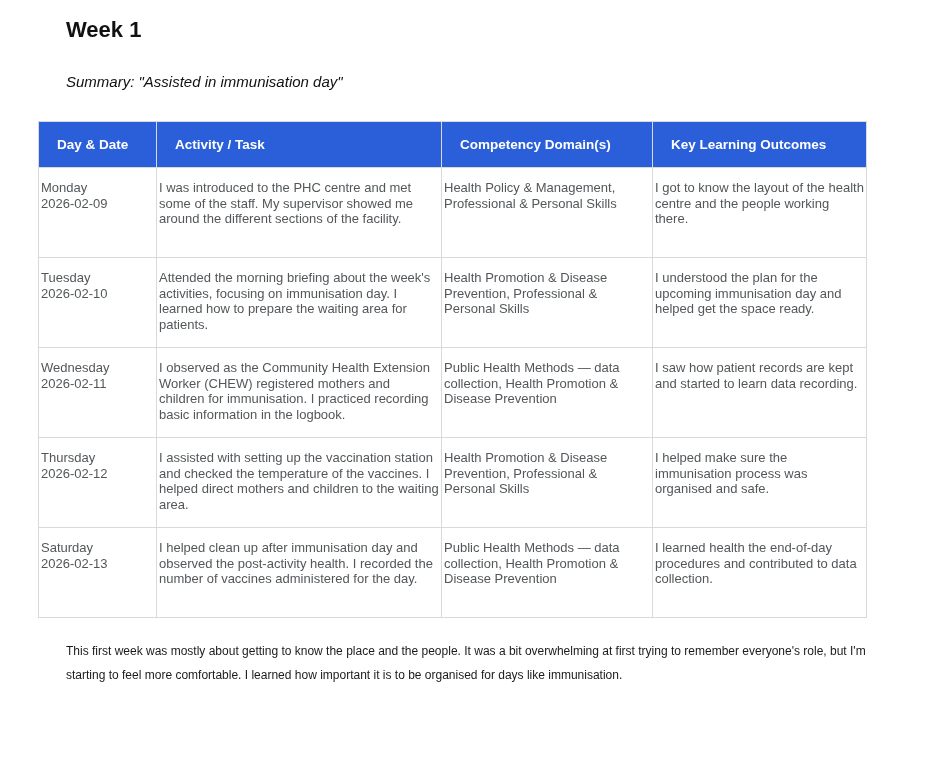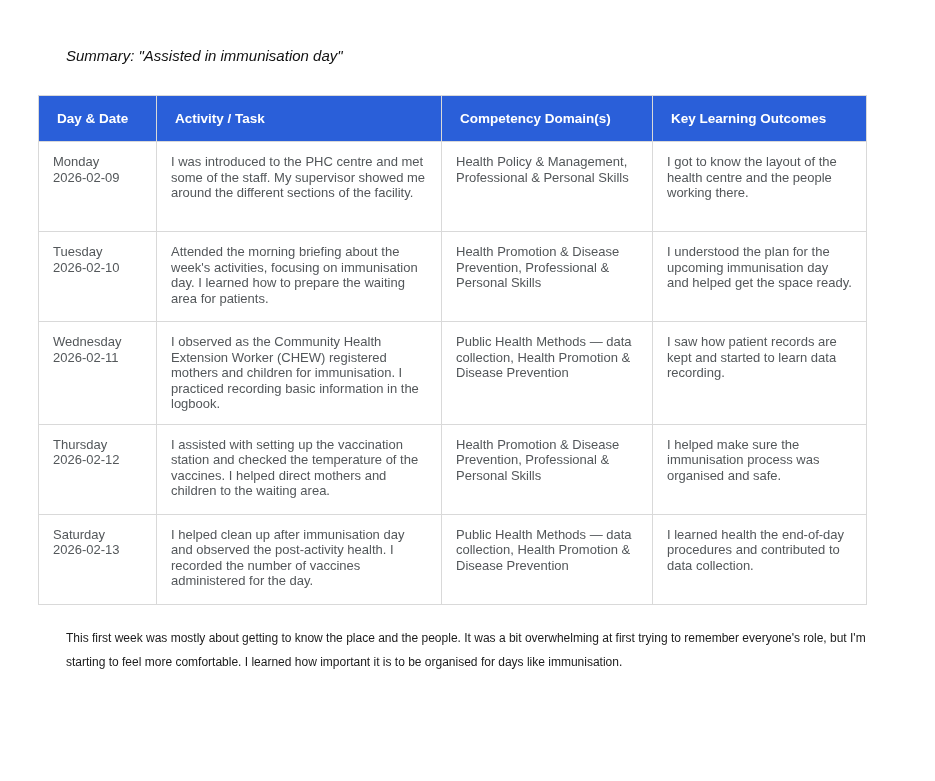--- a/index.html
+++ b/index.html
@@ -35,21 +35,21 @@
   table.log-table {
     margin: 31px 0 0 38px;
     width: 828px;
     border-collapse: collapse;
     table-layout: fixed;
   }
   .log-table th, .log-table td {
     border: 1px solid var(--border);
     text-align: left;
     vertical-align: top;
-    padding: 12px 14px;
+    padding: 12px 2px;
     font-size: 13px;
     line-height: 15.5px;
     word-wrap: break-word;
   }
   .log-table th {
     background: var(--header-bg);
     color: var(--header-text);
     font-weight: bold;
     font-size: 13.5px;
     height: 46px;
@@ -75,20 +75,21 @@
     font-size: 12px;
     line-height: 24px;
     color: #1b1b1b;
   }
 </style>
 </head>
 <body>
 
 <div class="doc">
 
+  <h1 class="page-title">Week 1</h1>
 
   <p class="summary">Summary: "Assisted in immunisation day"</p>
 
   <table class="log-table">
     <colgroup>
       <col class="col-day">
         <col class="col-activity">
         <col class="col-domain">
         <col class="col-outcome">
     </colgroup>

